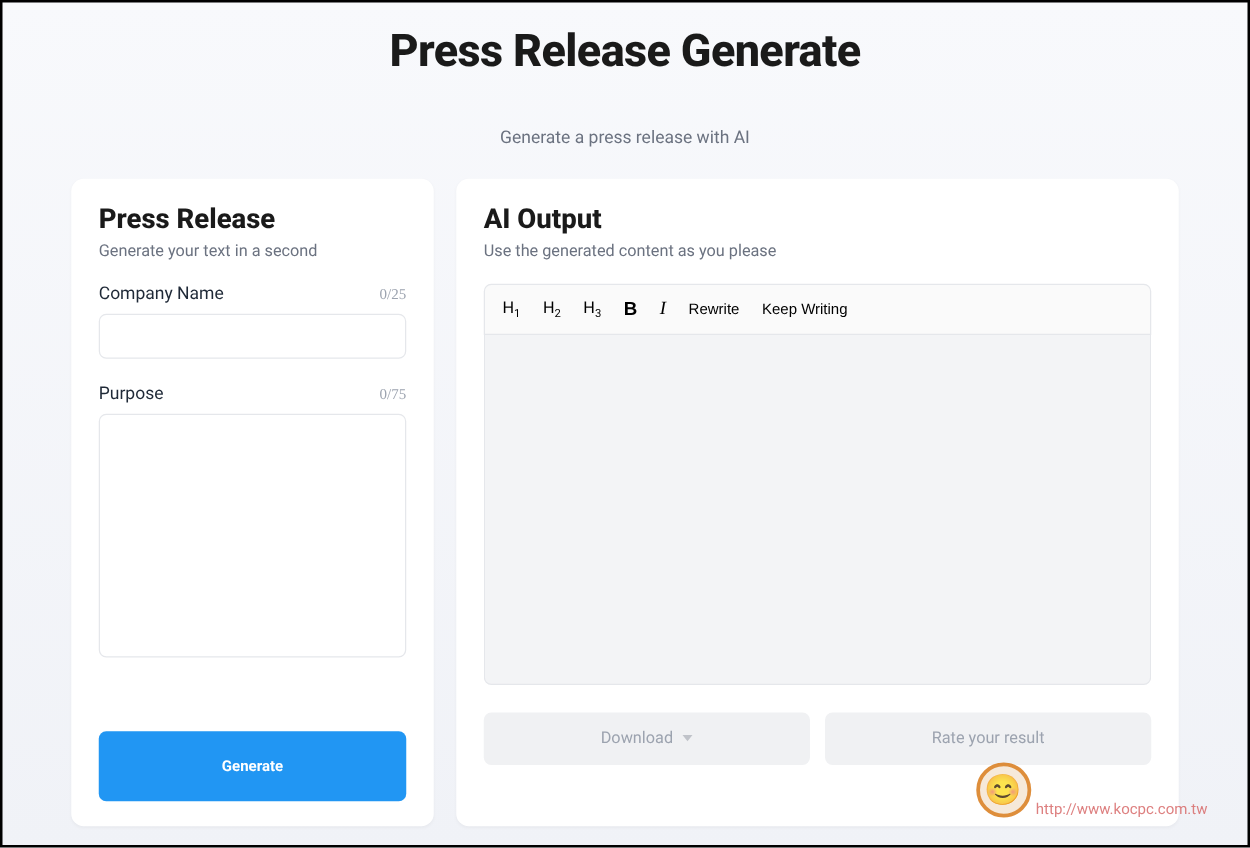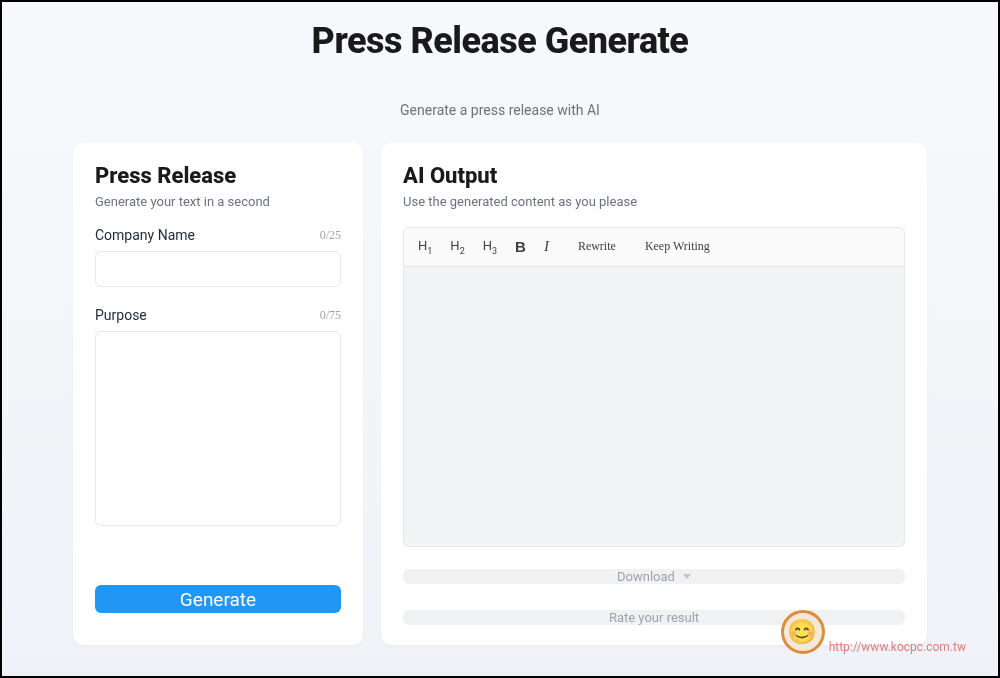--- a/index.html
+++ b/index.html
@@ -28,21 +28,21 @@
       letter-spacing: -0.5px;
     }
     .subtitle {
       font-size: 14px;
       color: #6b7280;
       margin-top: 40px;
     }
     .content {
       display: flex;
       gap: 18px;
-      padding: 0 71px;
+      padding: 0 55px;
     }
     .card {
       background: #fff;
       border-radius: 10px;
       padding: 20px 22px;
       box-shadow: 0 1px 3px rgba(0,0,0,0.04);
     }
     .left-card {
       width: 290px;
       flex-shrink: 0;
@@ -92,78 +92,76 @@
       border: 1px solid #e5e7eb;
       border-radius: 6px;
       padding: 10px;
       font-size: 13px;
       resize: none;
       outline: none;
       margin-bottom: 55px;
     }
     .generate-btn {
       width: 100%;
-      height: 28px;
+      height: 56px;
       background: #2196f3;
       color: #fff;
       border: none;
       border-radius: 6px;
-      font-size: 19px;
-      font-weight: 400;
+      font-size: 12px;
+      font-weight: 700;
       cursor: pointer;
     }
     .toolbar {
       display: flex;
       align-items: center;
       gap: 18px;
       padding: 10px 14px;
       border: 1px solid #e5e7eb;
       border-radius: 6px 6px 0 0;
       background: #fafafa;
     }
     .toolbar-item {
       font-size: 13px;
-      color: #404040;
+      color: #000000;
       cursor: pointer;
       font-family: serif;
     }
     .toolbar-item.heading {
       font-size: 13px;
     }
     .toolbar-item.heading sub {
       font-size: 9px;
     }
     .toolbar-item.bold {
       font-weight: 700;
       font-family: sans-serif;
       font-size: 15px;
     }
     .toolbar-item.italic {
       font-style: italic;
       font-family: serif;
       font-size: 15px;
     }
     .toolbar-item.text {
-      font-family: Liberation Serif, serif;
-      font-size: 12px;
-      margin-left: 11px;
+      font-family: Liberation Sans, sans-serif;
+      font-size: 12px;
     }
     .output-area {
       width: 100%;
       height: 280px;
       background: #f3f4f6;
       border: 1px solid #e5e7eb;
       border-top: none;
       border-radius: 0 0 6px 6px;
       margin-bottom: 22px;
     }
     .output-buttons {
       display: flex;
-      gap: 26px;
-      flex-direction: column;
+      gap: 12px;
     }
     .output-btn {
       flex: 1;
       height: 42px;
       background: #f0f1f3;
       border: none;
       border-radius: 6px;
       color: #9ca3af;
       font-size: 13px;
       cursor: pointer;

